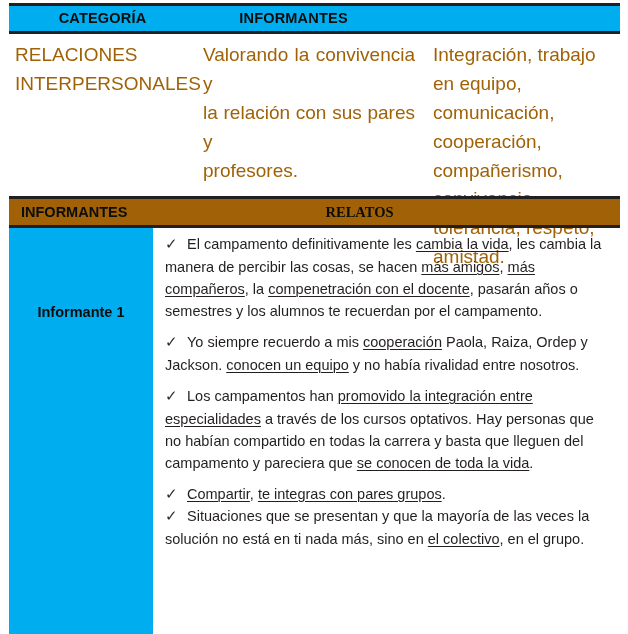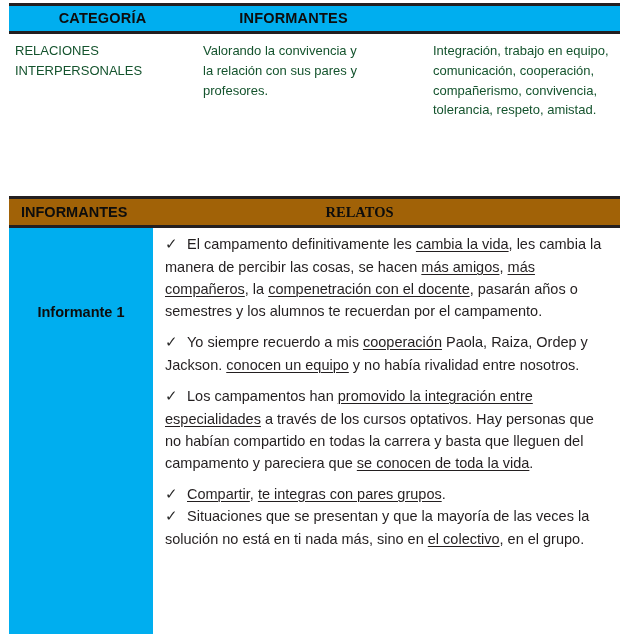--- a/index.html
+++ b/index.html
@@ -53,23 +53,23 @@
   .t1-header .c2 { width: 229px; }
   .t1-header .c3 { width: 195px; }
 
   .t1-body {
     display: flex;
     padding-top: 7px;
     min-height: 136px;
   }
   .t1-body .bcell {
     box-sizing: border-box;
-    font-size: 13px;
+    font-size: 19px;
     line-height: 1.52;
-    color: #14532d;
+    color: #a16207;
   }
   .t1-body .b1 {
     width: 187px;
     padding-left: 6px;
     padding-right: 6px;
     text-align: left;
   }
   .t1-body .b2 {
     width: 229px;
     padding-left: 7px;

